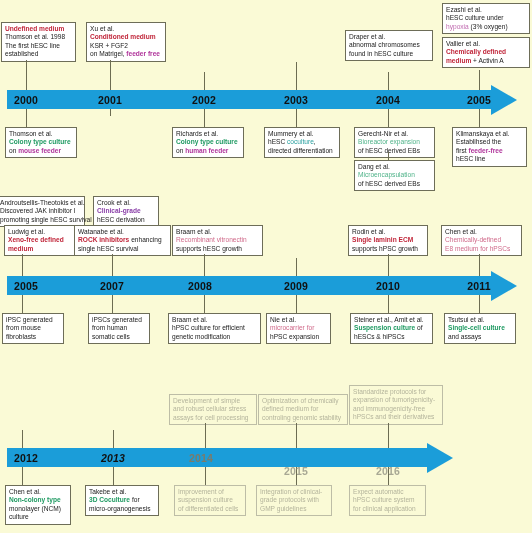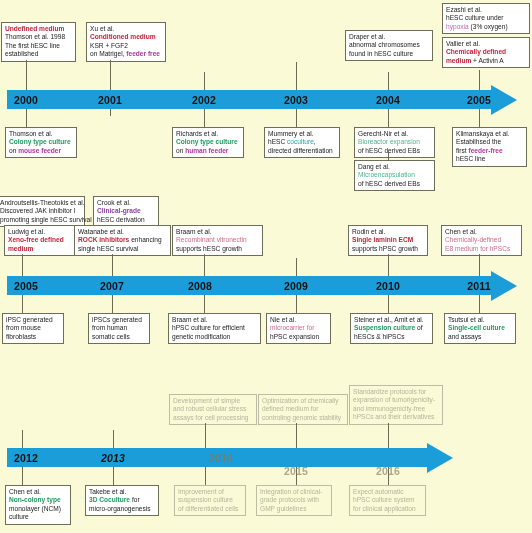--- a/index.html
+++ b/index.html
@@ -272,21 +272,21 @@
 
   <div class="tick" style="left:22px;top:430px;height:44px;"></div>
   <div class="tick" style="left:113px;top:430px;height:44px;"></div>
   <div class="tick" style="left:205px;top:430px;height:44px;"></div>
   <div class="tick" style="left:296px;top:430px;height:44px;"></div>
   <div class="tick" style="left:388px;top:430px;height:44px;"></div>
 
   <div class="axis" style="left:7px;top:448px;width:420px;">
     <span class="ylab" style="left:19px;">2012</span>
     <span class="ylab" style="left:106px;font-style:italic;">2013</span>
-    <span class="ylab dim1" style="left:214px;">2014</span>
+    <span class="ylab dim1" style="left:194px;">2014</span>
     <span class="ylab dim2" style="left:289px;">2015</span>
     <span class="ylab dim2" style="left:381px;">2016</span>
   </div>
   <div class="arrowhead" style="left:427px;top:442.5px;"></div>
 
   <div class="box future" style="left:169px;top:394px;width:88px;">
     <span class="ln">Development of simple</span>
     <span class="ln">and robust cellular stress</span>
     <span class="ln">assays for cell processing</span>
   </div>

